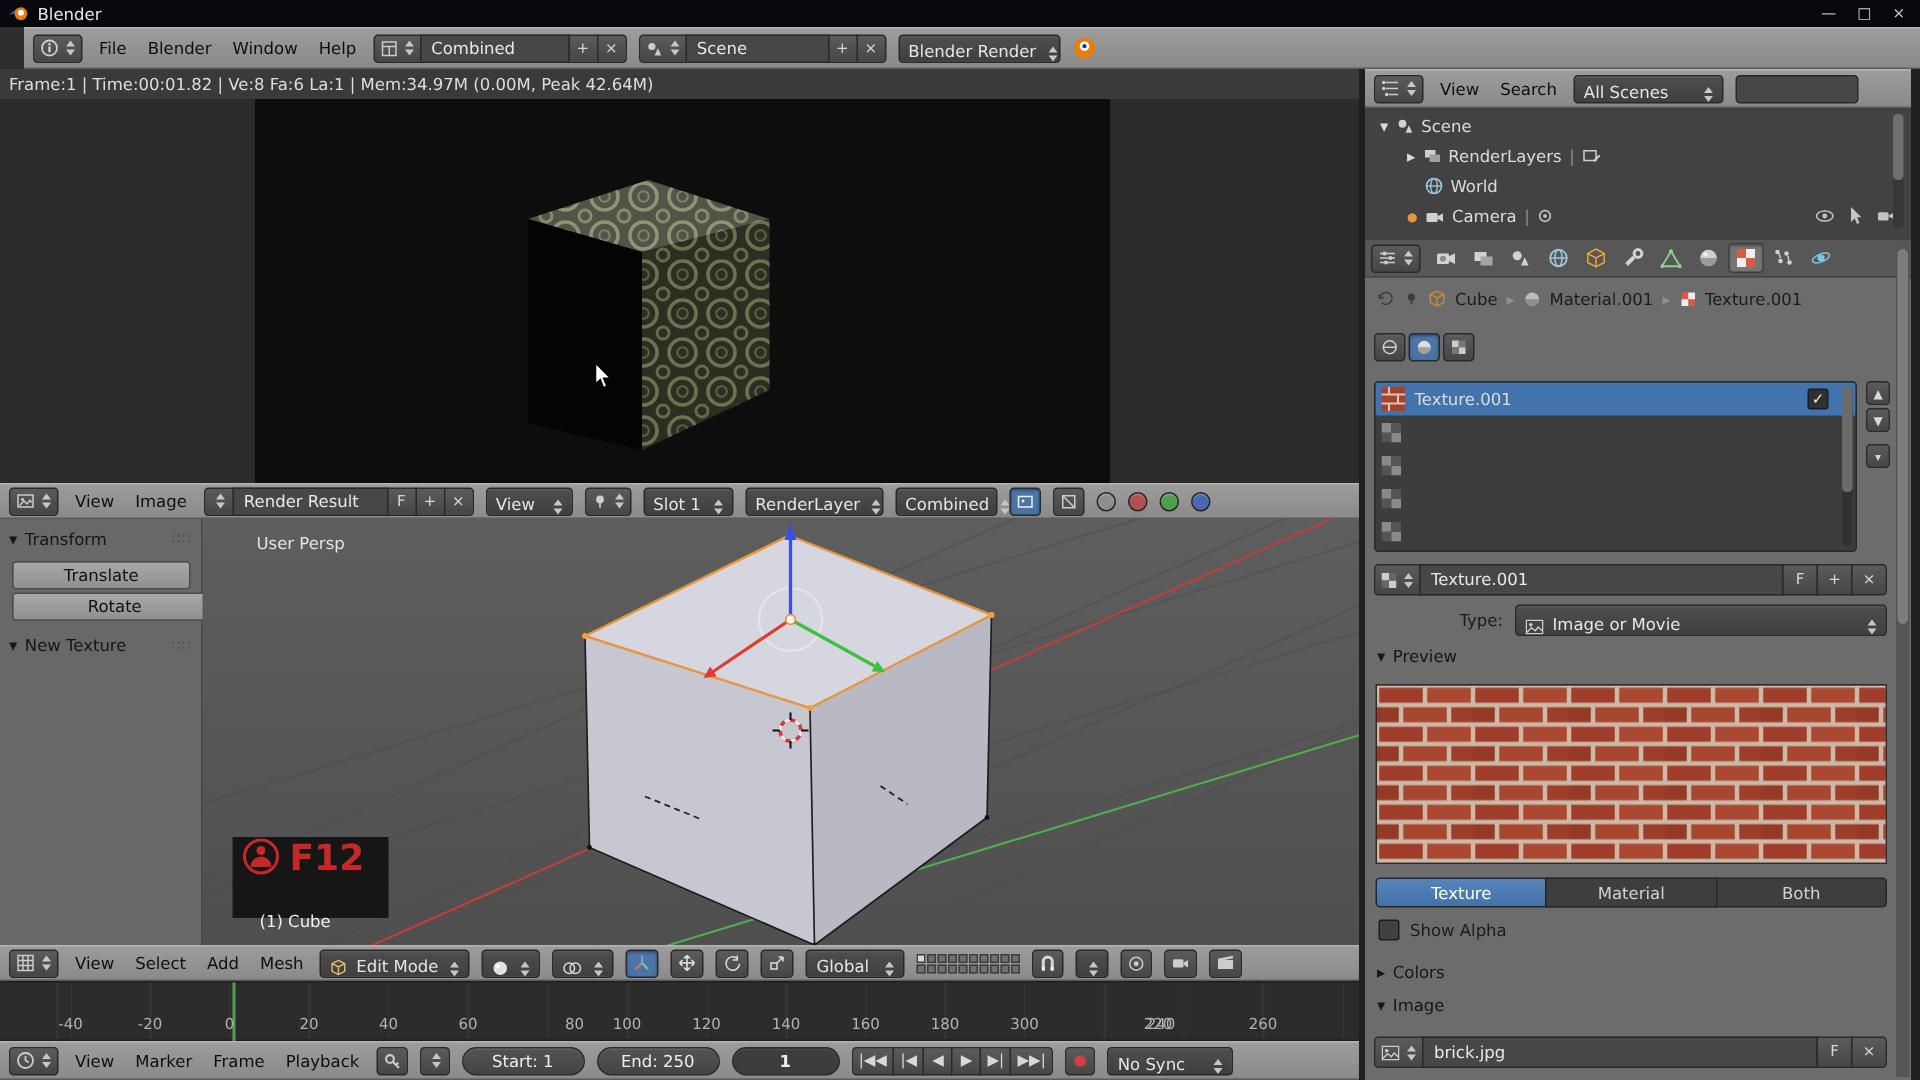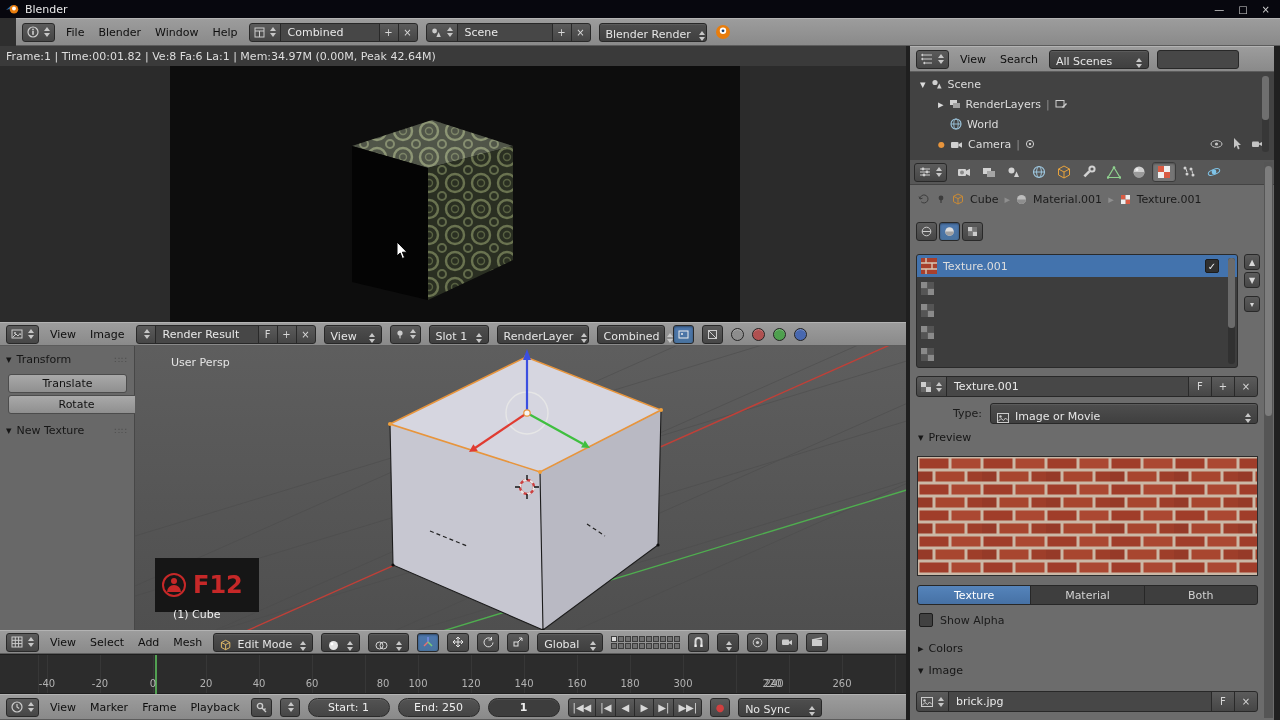--- a/index.html
+++ b/index.html
@@ -288,21 +288,21 @@
         <line x1="392" y1="67" x2="392" y2="14" stroke="#3b4fe0" stroke-width="2.2"></line>
         <polygon points="392,3 388,14 396,14" fill="#3b4fe0"></polygon>
         <line x1="392" y1="67" x2="340" y2="102" stroke="#e03c32" stroke-width="2.2"></line>
         <polygon points="334,106 338.4,98.3 342.8,104.9" fill="#e03c32"></polygon>
         <line x1="392" y1="67" x2="448" y2="98" stroke="#3fbf3f" stroke-width="2.2"></line>
         <polygon points="455,102 446.1,101.6 449.9,94.6" fill="#3fbf3f"></polygon>
         <circle cx="392" cy="67" r="3.2" fill="#f5f5f5" stroke="#e8953c" stroke-width="1.2"></circle>
       </g>
     </svg>
     <span class="abs" style="left:36px;top:10px;color:#e4e4e4">User Persp</span>
-    <div class="abs" style="left:20px;top:212px;width:104px;height:54px;background:#161616;display:flex;align-items:center;gap:6px;padding:0 6px">
+    <div class="abs" style="left:20px;top:212px;width:104px;height:54px;background:#161616;display:flex;align-items:flex-start;gap:6px;padding:0 6px">
       <svg width="26" height="26" viewBox="0 0 26 26">
         <circle cx="13" cy="13" r="11" fill="none" stroke="#c62828" stroke-width="2"></circle>
         <circle cx="13" cy="9" r="3" fill="#c62828"></circle>
         <path d="M6,20 a7,7 0 0 1 14,0 Z" fill="#c62828"></path>
       </svg>
       <span style="color:#c62828;font-size:24px;font-weight:bold">F12</span>
     </div>
     <span class="abs" style="left:38px;top:262px;color:#f0f0f0">(1) Cube</span>
   </div>
 
@@ -801,21 +801,21 @@
           <i class="d"></i>
         </span>
     </span>
     <span class="dfield" style="flex:1;height:21px">Texture.001</span>
     <span class="ibtn joinm" style="height:21px;width:24px">F</span>
     <span class="ibtn joinm" style="height:21px;width:24px">+</span>
     <span class="ibtn joinr" style="height:21px;width:24px">×</span>
   </div>
 
   <div class="abs" style="left:910px;top:403px;width:364px;height:21px;display:flex;align-items:center">
-    <span style="width:80px;text-align:right;padding-right:8px;color:#1b1b1b">Type:</span>
+    <span style="width:100px;text-align:right;padding-right:8px;color:#1b1b1b">Type:</span>
     <span class="dd" style="flex:1;margin-right:16px;height:21px">
       <svg width="12" height="10" viewBox="0 0 12 10">
           <rect x="0.5" y="0.5" width="11" height="9" fill="none" stroke="#ccc"></rect>
           <circle cx="3.5" cy="3.5" r="1.2" fill="#ccc"></circle>
           <path d="M1,8.5 l3,-3 2.5,2 2,-2.5 2.5,2.5" fill="none" stroke="#ccc"></path>
         </svg>
       <span>Image or Movie</span>
       <span class="updn">
           <i class="u"></i>
           <i class="d"></i>

